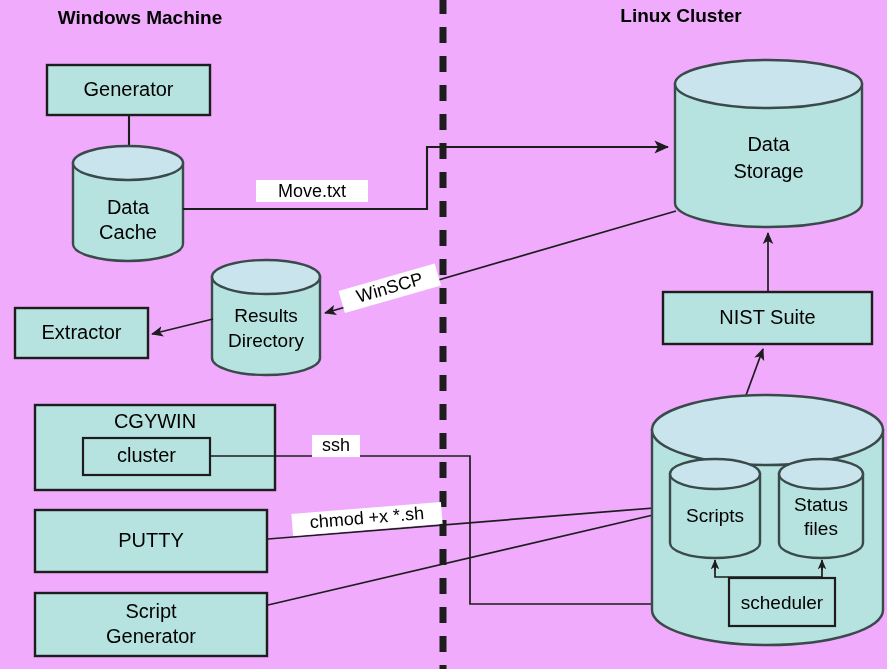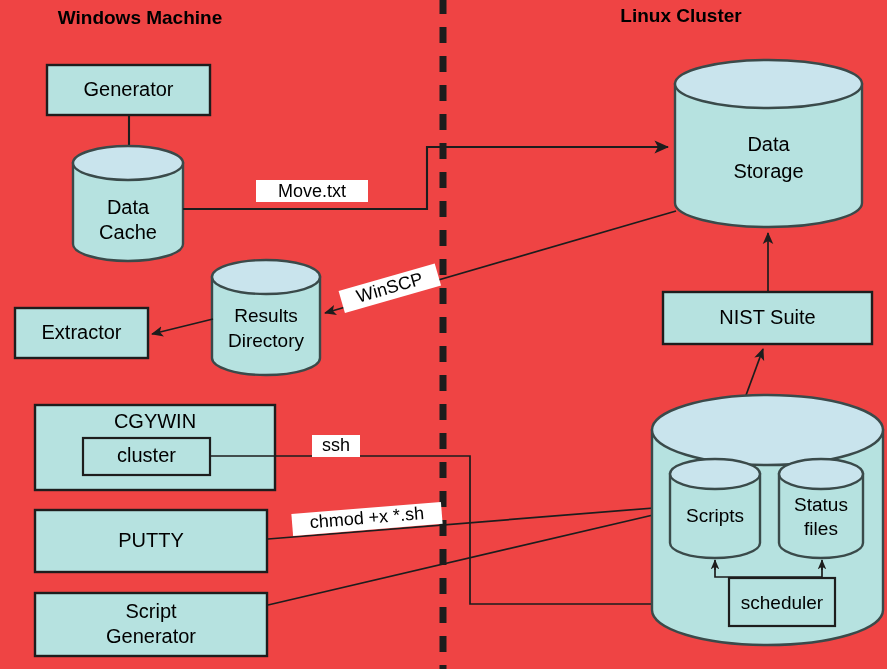--- a/index.html
+++ b/index.html
@@ -7,21 +7,21 @@
     padding: 0;
     background: #ffffff;
   }
   body {
     font-family: "Liberation Sans", sans-serif;
   }
   #diagram-root {
     position: relative;
     width: 887px;
     height: 669px;
-    background: #ef4444;
+    background: #f0abfc;
     overflow: hidden;
   }
   svg.canvas {
     position: absolute;
     left: 0;
     top: 0;
     width: 887px;
     height: 669px;
   }
   text {

